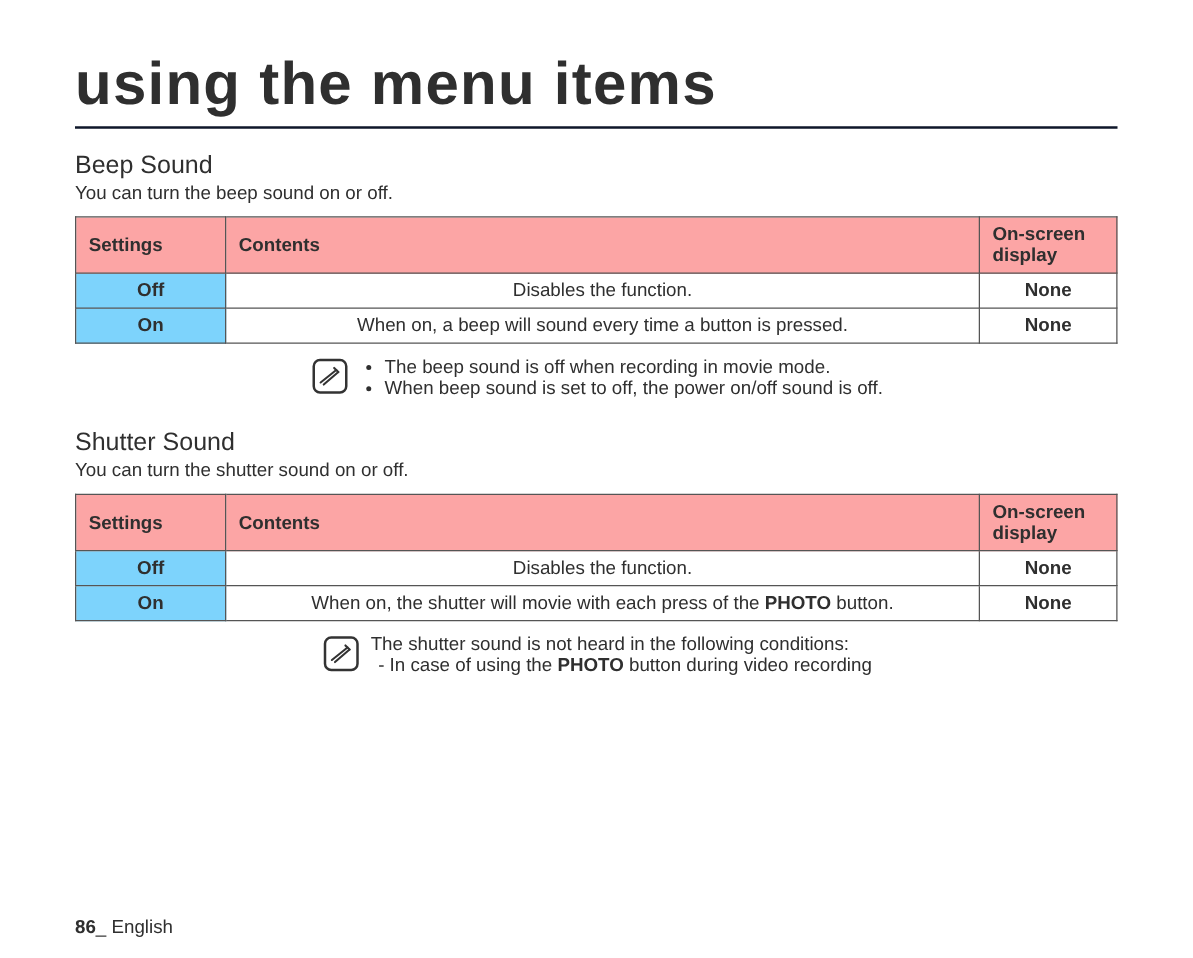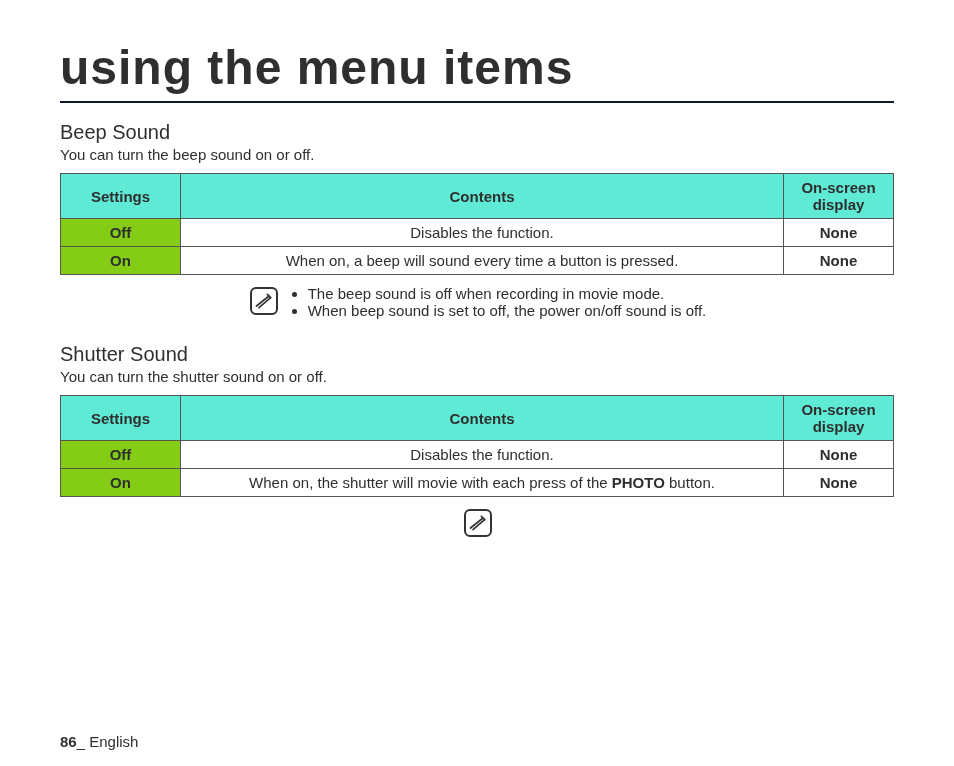--- a/index.html
+++ b/index.html
@@ -36,27 +36,27 @@
     margin-bottom: 10px;
     font-size: 15px;
   }
   th, td {
     border: 1px solid #555;
     padding: 5px 10px;
     text-align: center;
     vertical-align: middle;
   }
   th {
-    background: #5eead4;
-    text-align: center;
+    background: #fca5a5;
+    text-align: left;
     font-weight: bold;
     font-size: 15px;
   }
   td.settings-cell {
-    background: #84cc16;
+    background: #7dd3fc;
     text-align: center;
     font-weight: bold;
     width: 120px;
   }
   td.display-cell {
     text-align: center;
     font-weight: bold;
     width: 110px;
   }
   th.display-head {
@@ -171,17 +171,21 @@
   </tbody>
 </table>
 
 <div class="note-block">
   <div class="note-icon">
     <svg viewBox="0 0 24 24" fill="none" stroke="#333" stroke-width="2">
       <path d="M3 18 L18 6 M6 20 L20 8" stroke-linecap="round"></path>
       <path d="M16 4 L20 8" stroke-linecap="round"></path>
     </svg>
   </div>
+  <div class="note-content">
+    <div class="note-line">The shutter sound is not heard in the following conditions:</div>
+    <div class="dash-list"><span>-   In case of using the </span><span class="bold">PHOTO</span><span> button during video recording</span></div>
+  </div>
 </div>
 
 <div class="footer">
   <span class="pagenum">86</span><span>_ </span><span>English</span>
 </div>
 
 </body></html>

